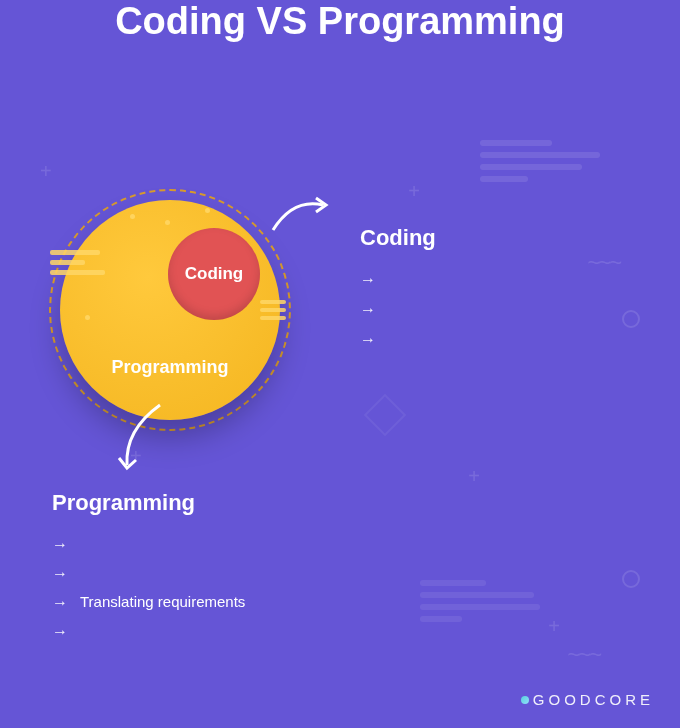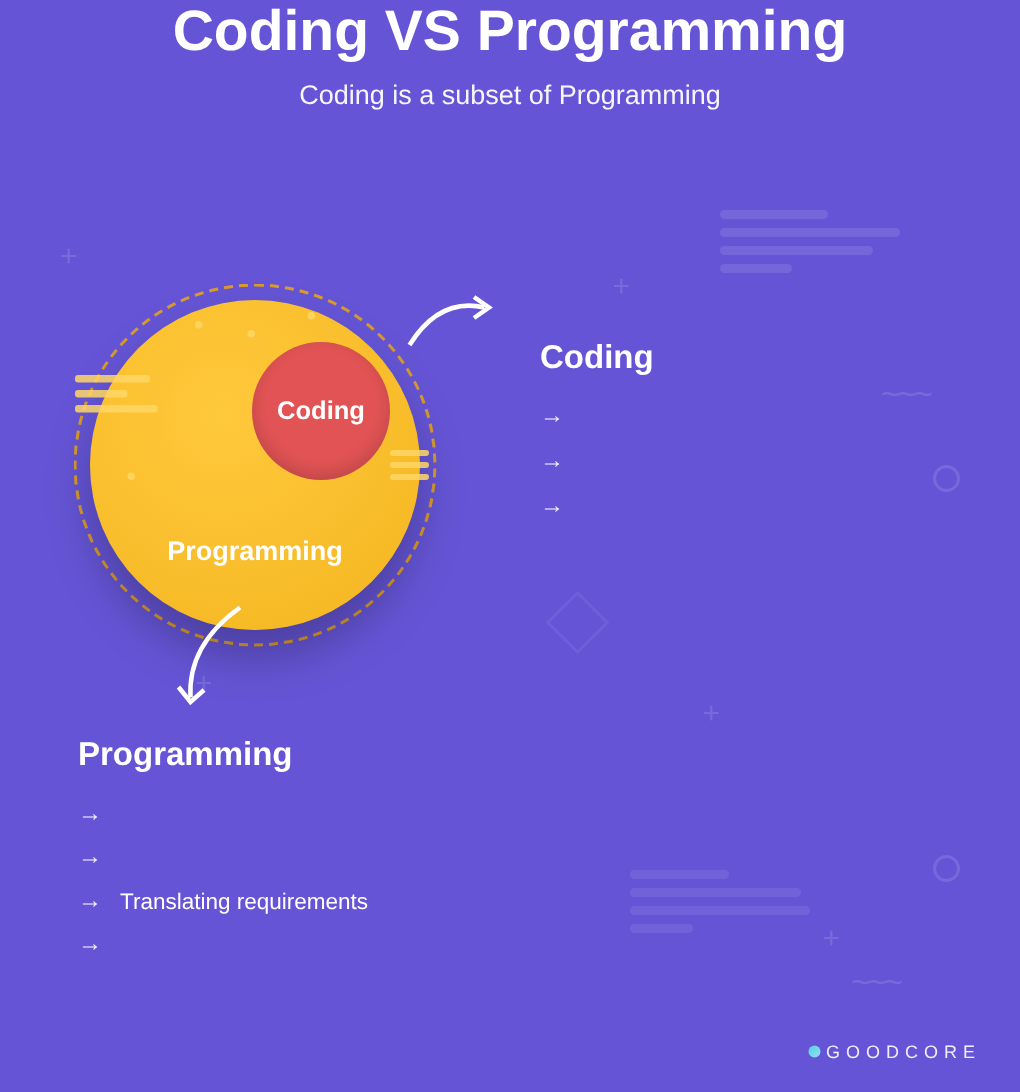--- a/index.html
+++ b/index.html
@@ -150,21 +150,21 @@
       left: 52px;
     }
     .programming-section .list-item {
       margin-bottom: 11px;
     }
 
     .brand {
       position: absolute;
       bottom: 20px;
       right: 26px;
-      font-size: 12px;
+      font-size: 15px;
       letter-spacing: 4px;
       font-weight: 300;
       opacity: 0.9;
       display: flex;
       align-items: center;
       gap: 4px;
       text-align: right;
     }
     .brand .dot {
       width: 8px; height: 8px; border-radius: 50%;
@@ -193,21 +193,20 @@
 </div>
 <div class="bg-deco lines br">
   <div class="l" style="width:55%"></div>
     <div class="l" style="width:95%"></div>
     <div class="l" style="width:100%"></div>
     <div class="l" style="width:35%"></div>
 </div>
 
 <div class="header">
   <h1 class="title">Coding VS Programming</h1>
-  <p class="subtitle">Coding is a subset of Programming</p>
 </div>
 
 <div class="venn-wrap">
   <div class="outer-ring"></div>
   <div class="outer-circle">
     <div class="yellow-deco yellow-lines-left">
       <div class="yl" style="width:100%"></div>
         <div class="yl" style="width:70%"></div>
         <div class="yl" style="width:110%"></div>
     </div>

